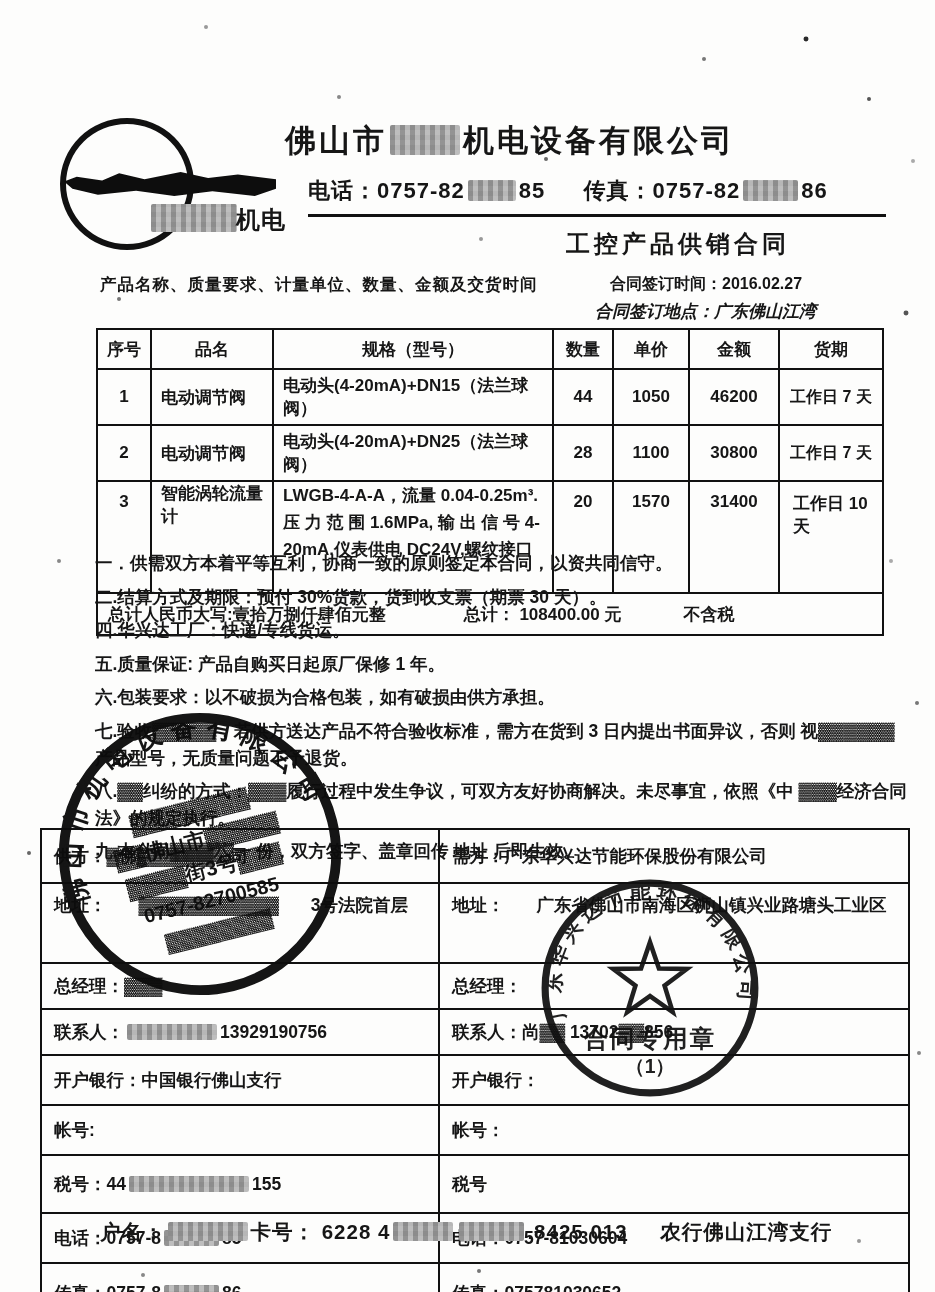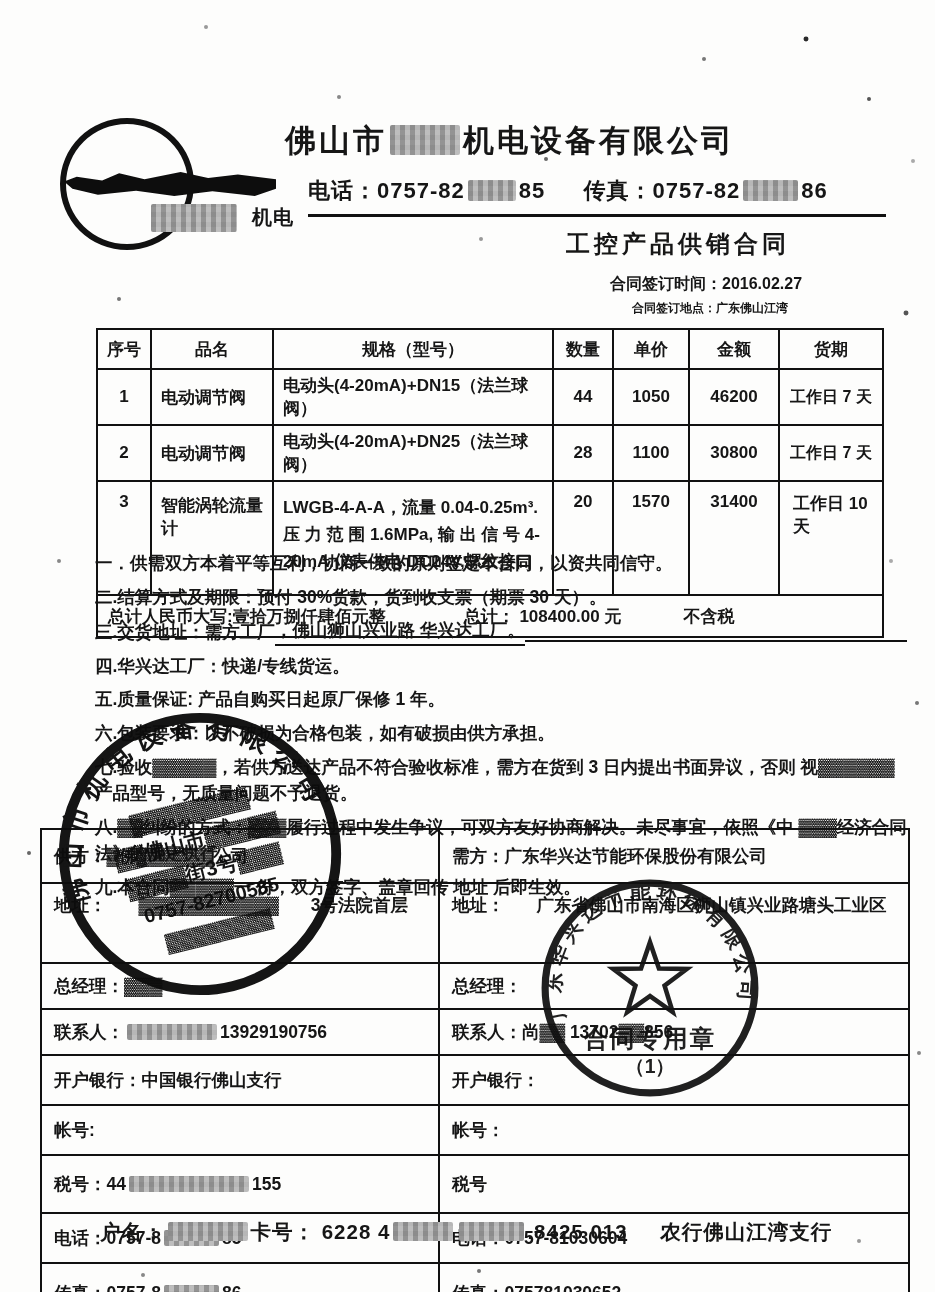--- a/index.html
+++ b/index.html
@@ -13,42 +13,42 @@
         repeating-linear-gradient(90deg,rgba(140,140,140,.85) 0 5px,rgba(190,190,190,.85) 5px 10px),
         repeating-linear-gradient(0deg,#bdbdbd 0 5px,#8f8f8f 5px 10px);
       filter:blur(0.6px);margin:0 3px;}.w48{width:48px}.w55{width:55px}.w60{width:60px}.w65{width:65px}
   .w70{width:70px}.w80{width:80px}.w90{width:90px}.w120{width:120px}
 
   
   .logo-circle{left:60px;top:118px;width:122px;height:120px;border:6px solid #111;border-radius:50%;}
   .logo-band{left:64px;top:172px;width:212px;height:24px;background:#0d0d0d;
              clip-path:polygon(0 40%,6% 20%,18% 35%,26% 5%,38% 30%,55% 0%,68% 25%,82% 10%,100% 30%,100% 70%,90% 100%,70% 80%,52% 100%,34% 78%,16% 95%,4% 70%);}
   .logo-blur{left:148px;top:204px;width:86px;height:28px;}
-  .logo-caption{left:236px;top:204px;font-size:20px;letter-spacing:1px;margin-left:16px;}
+  .logo-caption{left:236px;top:204px;font-size:24px;letter-spacing:1px;}
   .company-title{left:230px;top:120px;width:560px;text-align:center;font-size:31px;letter-spacing:3px;}
   .contact-line{left:308px;top:176px;width:578px;font-size:22px;letter-spacing:1px;
                 border-bottom:3px solid #111;padding-bottom:8px;white-space:nowrap;}
   .doc-title{left:250px;top:228px;width:540px;text-align:right;font-size:24px;letter-spacing:4px;}
 
   
   .intro-summary{left:100px;top:274px;font-size:16.5px;letter-spacing:1px;}
   .sign-time{left:610px;top:274px;font-size:16px;}
-  .sign-place{left:632px;top:300px;font-size:12px;}
+  .sign-place{left:595px;top:300px;font-size:17px;font-style:italic;}
 
   
   .ptable{left:96px;top:328px;width:784px;border:2.5px solid #111;display:grid;
           grid-template-columns:54px 122px 280px 60px 76px 90px auto;font-size:17px;}
   .ptable .c{border-right:2px solid #111;border-bottom:2px solid #111;display:flex;
              align-items:center;justify-content:center;text-align:center;padding:4px 4px;min-height:30px;}
   .ptable .c:nth-child(7n){border-right:none;}
   .ptable .hd{min-height:30px;font-size:17px;}
   .ptable .left{justify-content:flex-start;text-align:left;padding:4px 9px;}
   .ptable .spec{line-height:1.6;}
   .ptable .nowrap{white-space:nowrap;font-size:16px;}
-  .ptable .r3{min-height:96px;align-items:flex-start;padding-top:12px;}
+  .ptable .r3{min-height:96px;align-items:flex-start;padding-top:0;}
   .ptable .total{grid-column:1 / -1;border-right:none;border-bottom:none;display:flex;
                  align-items:center;min-height:32px;padding:4px 10px;justify-content:flex-start;}
   .ptable .total .t2{margin-left:78px;} .ptable .total .t3{margin-left:62px;}
 
   
   .terms{left:95px;top:550px;width:812px;font-size:17.5px;line-height:1.52;}
   .terms p{margin:0 0 7px 0;}
   .term3{display:flex;align-items:flex-end;}
   .term3 .u{border-bottom:2.5px solid #111;}
   .term3 .tail{flex:1;border-bottom:2.5px solid #111;margin-bottom:4px;}
@@ -94,20 +94,21 @@
   <div class="abs company-title">
     <span>佛山市</span><span class="px w70"></span><span>机电设备有限公司</span>
   </div>
   <div class="abs contact-line">
     <span>电话：</span><span>0757-82</span><span class="px w48"></span><span>85</span>
     <span class="gap" style="display:inline-block;width:24px;"></span>
     <span>传真：</span><span>0757-82</span><span class="px w55"></span><span>86</span>
   </div>
   <div class="abs doc-title">工控产品供销合同</div>
 
+  <div class="abs intro-summary">产品名称、质量要求、计量单位、数量、金额及交货时间</div>
   <div class="abs sign-time">合同签订时间：2016.02.27</div>
   <div class="abs sign-place">合同签订地点：广东佛山江湾</div>
 
   <div class="abs ptable">
     <div class="c hd">序号</div>
     <div class="c hd">品名</div>
     <div class="c hd">规格（型号）</div>
     <div class="c hd">数量</div>
     <div class="c hd">单价</div>
     <div class="c hd">金额</div>
@@ -140,25 +141,20 @@
     <div class="total">
       <span>总计人民币大写:壹拾万捌仟肆佰元整</span>
       <span class="t2">总计： 108400.00 元</span>
       <span class="t3">不含税</span>
     </div>
   </div>
 
   <div class="abs terms">
     <p>一．供需双方本着平等互利，协商一致的原则签定本合同，以资共同信守。</p>
     <p>二.结算方式及期限：预付 30%货款，货到收支票（期票 30 天）。</p>
-    <p class="term3">
-        <span>三.交货地址：需方工厂</span>
-        <span class="u">，佛山狮山兴业路 华兴达工厂。</span>
-        <span class="tail"></span>
-      </p>
     <p>四.华兴达工厂：快递/专线货运。</p>
     <p>五.质量保证: 产品自购买日起原厂保修 1 年。</p>
     <p>六.包装要求：以不破损为合格包装，如有破损由供方承担。</p>
     <p>七.验收▓▓▓▓▓，若供方送达产品不符合验收标准，需方在货到 3 日内提出书面异议，否则 视▓▓▓▓▓▓产品型号，无质量问题不予退货。</p>
     <p>八.▓▓纠纷的方式：▓▓▓履行过程中发生争议，可双方友好协商解决。未尽事宜，依照《中 ▓▓▓经济合同法》的规定执行。</p>
     <p>九.本合同▓▓▓▓▓一 份，双方签字、盖章回传 地址 后即生效。</p>
   </div>
 
   <div class="abs parties">
     <div class="prow">

